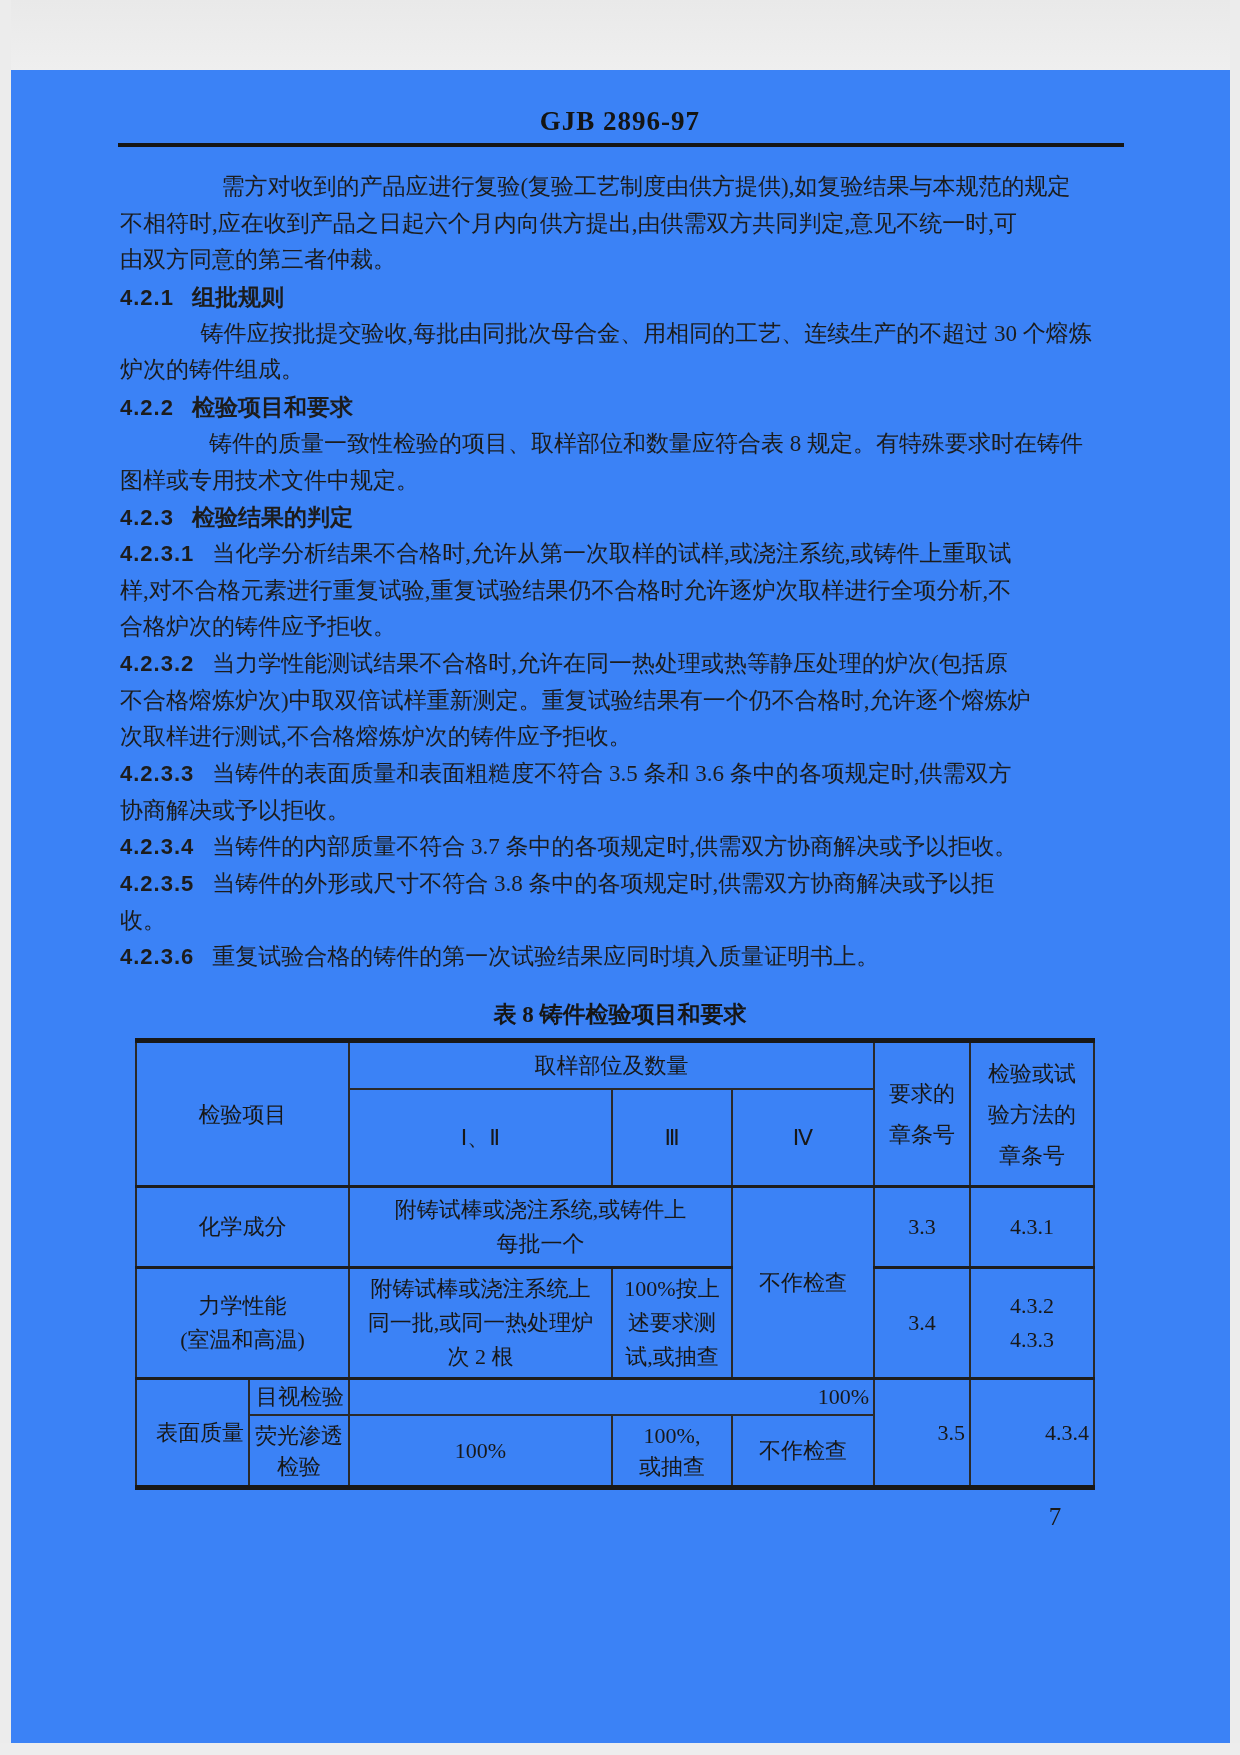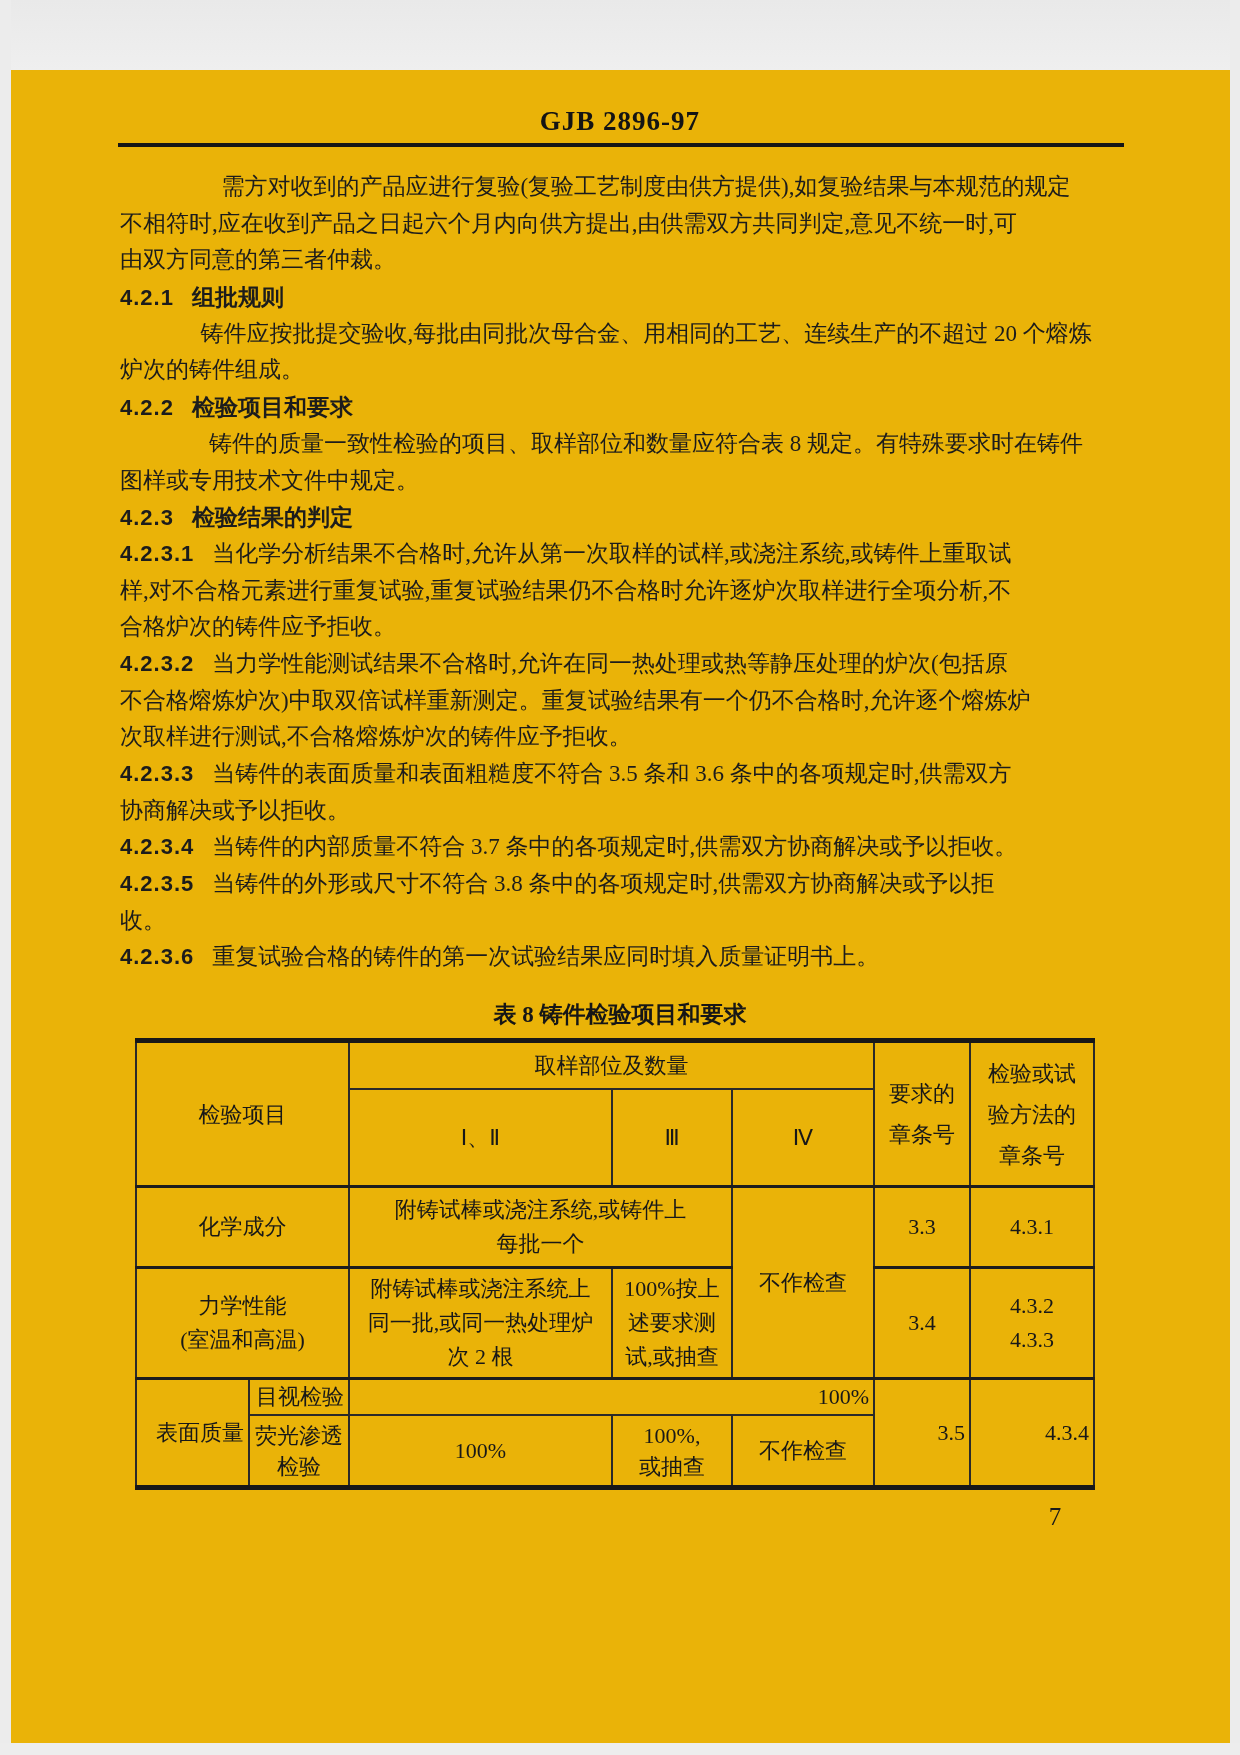--- a/index.html
+++ b/index.html
@@ -1,18 +1,18 @@
 <!DOCTYPE html>
 <html><head>
 <meta charset="utf-8">
 <style>
   html,body{margin:0;padding:0;background:#ffffff;}
   body{width:1240px;height:1755px;overflow:hidden;
        font-family:"Liberation Serif",serif;color:#1c1c1c;}
-  .page{position:relative;width:1240px;height:1755px;background:#eab308;}
+  .page{position:relative;width:1240px;height:1755px;background:#3b82f6;}
 
   
   .scan-top{position:absolute;left:0;top:0;width:1240px;height:70px;
             background:linear-gradient(#e9e9e9,#efefef);}
   .scan-left{position:absolute;left:0;top:0;width:11px;height:1755px;background:#ececec;}
   .scan-right{position:absolute;right:0;top:0;width:10px;height:1755px;background:#ececec;}
   .scan-bottom{position:absolute;left:0;bottom:0;width:1240px;height:12px;background:#ededed;}
 
   .std-no{position:absolute;left:0;top:103px;width:1240px;height:36px;line-height:36px;
           text-align:center;font-size:27px;font-weight:bold;letter-spacing:1px;color:#141414;}
@@ -58,21 +58,21 @@
   <div class="scan-bottom"></div>
 
   <div class="std-no">GJB 2896-97</div>
   <div class="head-rule"></div>
 
   <div class="doc" id="doc-lines">
       <div class="line indent"><span class="txt">需方对收到的产品应进行复验(复验工艺制度由供方提供),如复验结果与本规范的规定</span></div>
       <div class="line cont"><span class="txt">不相符时,应在收到产品之日起六个月内向供方提出,由供需双方共同判定,意见不统一时,可</span></div>
       <div class="line cont"><span class="txt">由双方同意的第三者仲裁。</span></div>
       <div class="line heading"><b class="num">4.2.1</b><span class="txt">组批规则</span></div>
-      <div class="line indent"><span class="txt">铸件应按批提交验收,每批由同批次母合金、用相同的工艺、连续生产的不超过 20 个熔炼</span></div>
+      <div class="line indent"><span class="txt">铸件应按批提交验收,每批由同批次母合金、用相同的工艺、连续生产的不超过 30 个熔炼</span></div>
       <div class="line cont"><span class="txt">炉次的铸件组成。</span></div>
       <div class="line heading"><b class="num">4.2.2</b><span class="txt">检验项目和要求</span></div>
       <div class="line indent"><span class="txt">铸件的质量一致性检验的项目、取样部位和数量应符合表 8 规定。有特殊要求时在铸件</span></div>
       <div class="line cont"><span class="txt">图样或专用技术文件中规定。</span></div>
       <div class="line heading"><b class="num">4.2.3</b><span class="txt">检验结果的判定</span></div>
       <div class="line clause"><b class="num">4.2.3.1</b><span class="txt">当化学分析结果不合格时,允许从第一次取样的试样,或浇注系统,或铸件上重取试</span></div>
       <div class="line cont"><span class="txt">样,对不合格元素进行重复试验,重复试验结果仍不合格时允许逐炉次取样进行全项分析,不</span></div>
       <div class="line cont"><span class="txt">合格炉次的铸件应予拒收。</span></div>
       <div class="line clause"><b class="num">4.2.3.2</b><span class="txt">当力学性能测试结果不合格时,允许在同一热处理或热等静压处理的炉次(包括原</span></div>
       <div class="line cont"><span class="txt">不合格熔炼炉次)中取双倍试样重新测定。重复试验结果有一个仍不合格时,允许逐个熔炼炉</span></div>

